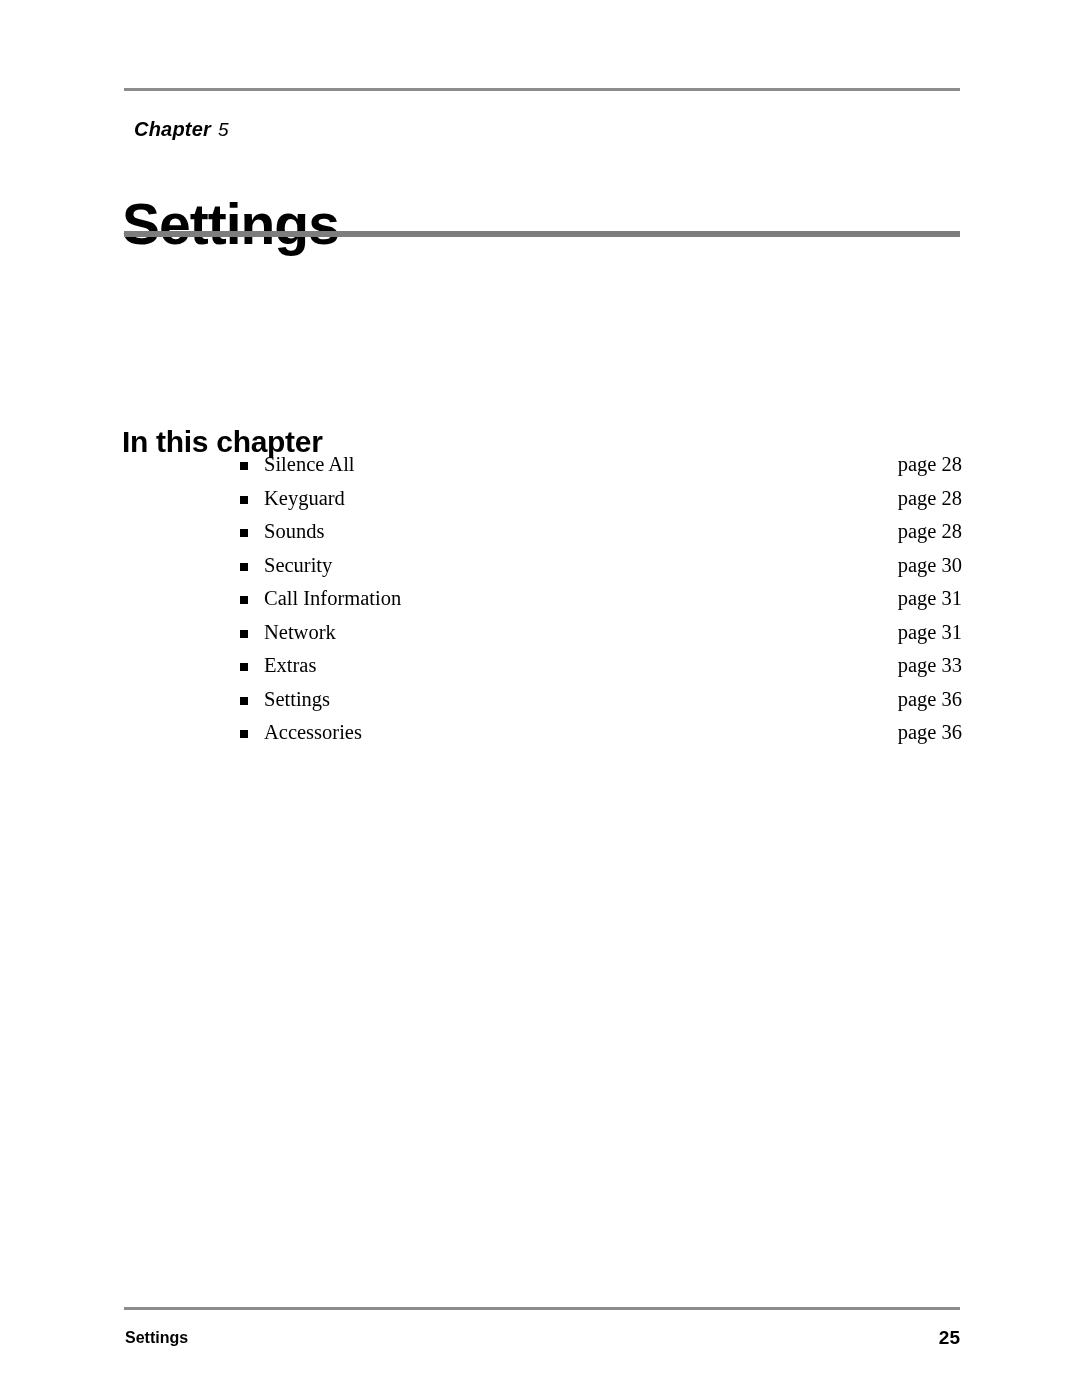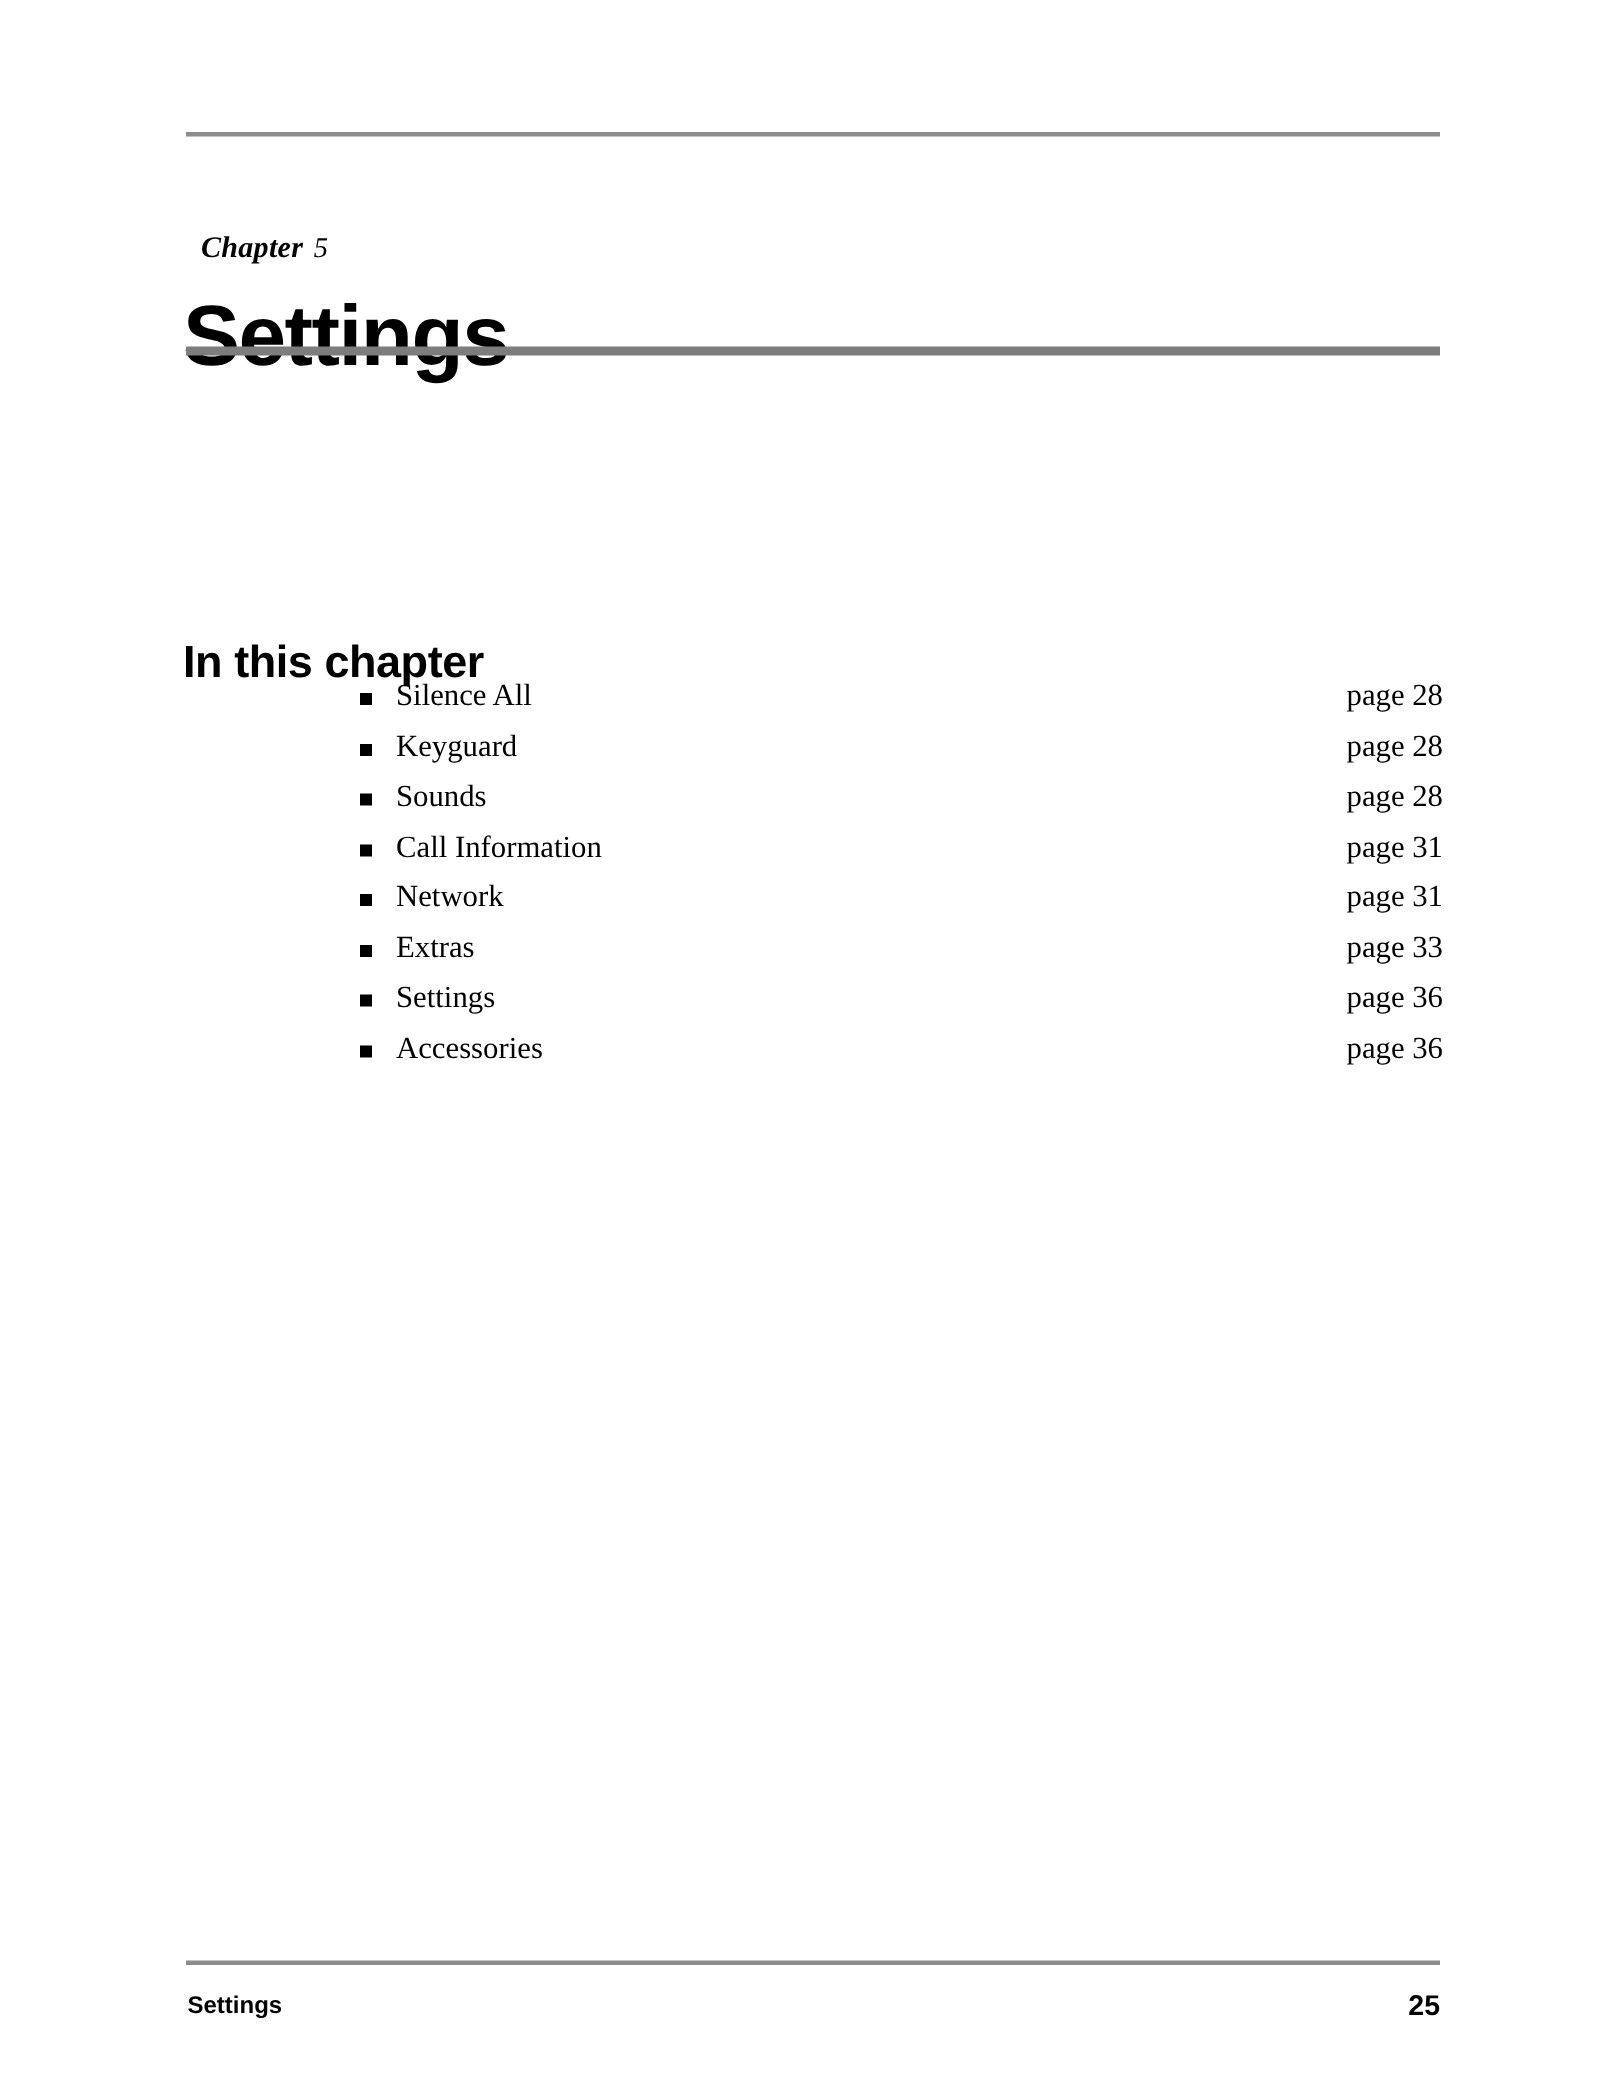--- a/index.html
+++ b/index.html
@@ -25,27 +25,26 @@
     width: 836px;
     height: 3px;
     background: #8c8c8c;
   }
 
   
   .chapter-label {
     position: absolute;
     left: 134px;
     top: 118px;
-    font-family: Liberation Serif, serif;
+    font-family: Liberation Sans, sans-serif;
     font-weight: bold;
     font-style: italic;
     font-size: 20px;
     letter-spacing: 0.2px;
     color: #000;
-    margin-top: 36px;
   }
   .chapter-label .num {
     font-weight: normal;
     font-style: italic;
     font-size: 19px;
     padding-left: 7px;
   }
 
   
   .chapter-title {
@@ -190,20 +189,25 @@
       <span class="toc-label">Keyguard</span>
       <span class="toc-page">page 28</span>
     </div>
     <div class="toc-row">
       <span class="toc-bullet"></span>
       <span class="toc-label">Sounds</span>
       <span class="toc-page">page 28</span>
     </div>
     <div class="toc-row">
       <span class="toc-bullet"></span>
+      <span class="toc-label">Security</span>
+      <span class="toc-page">page 30</span>
+    </div>
+    <div class="toc-row">
+      <span class="toc-bullet"></span>
       <span class="toc-label">Call Information</span>
       <span class="toc-page">page 31</span>
     </div>
     <div class="toc-row">
       <span class="toc-bullet"></span>
       <span class="toc-label">Network</span>
       <span class="toc-page">page 31</span>
     </div>
     <div class="toc-row">
       <span class="toc-bullet"></span>

